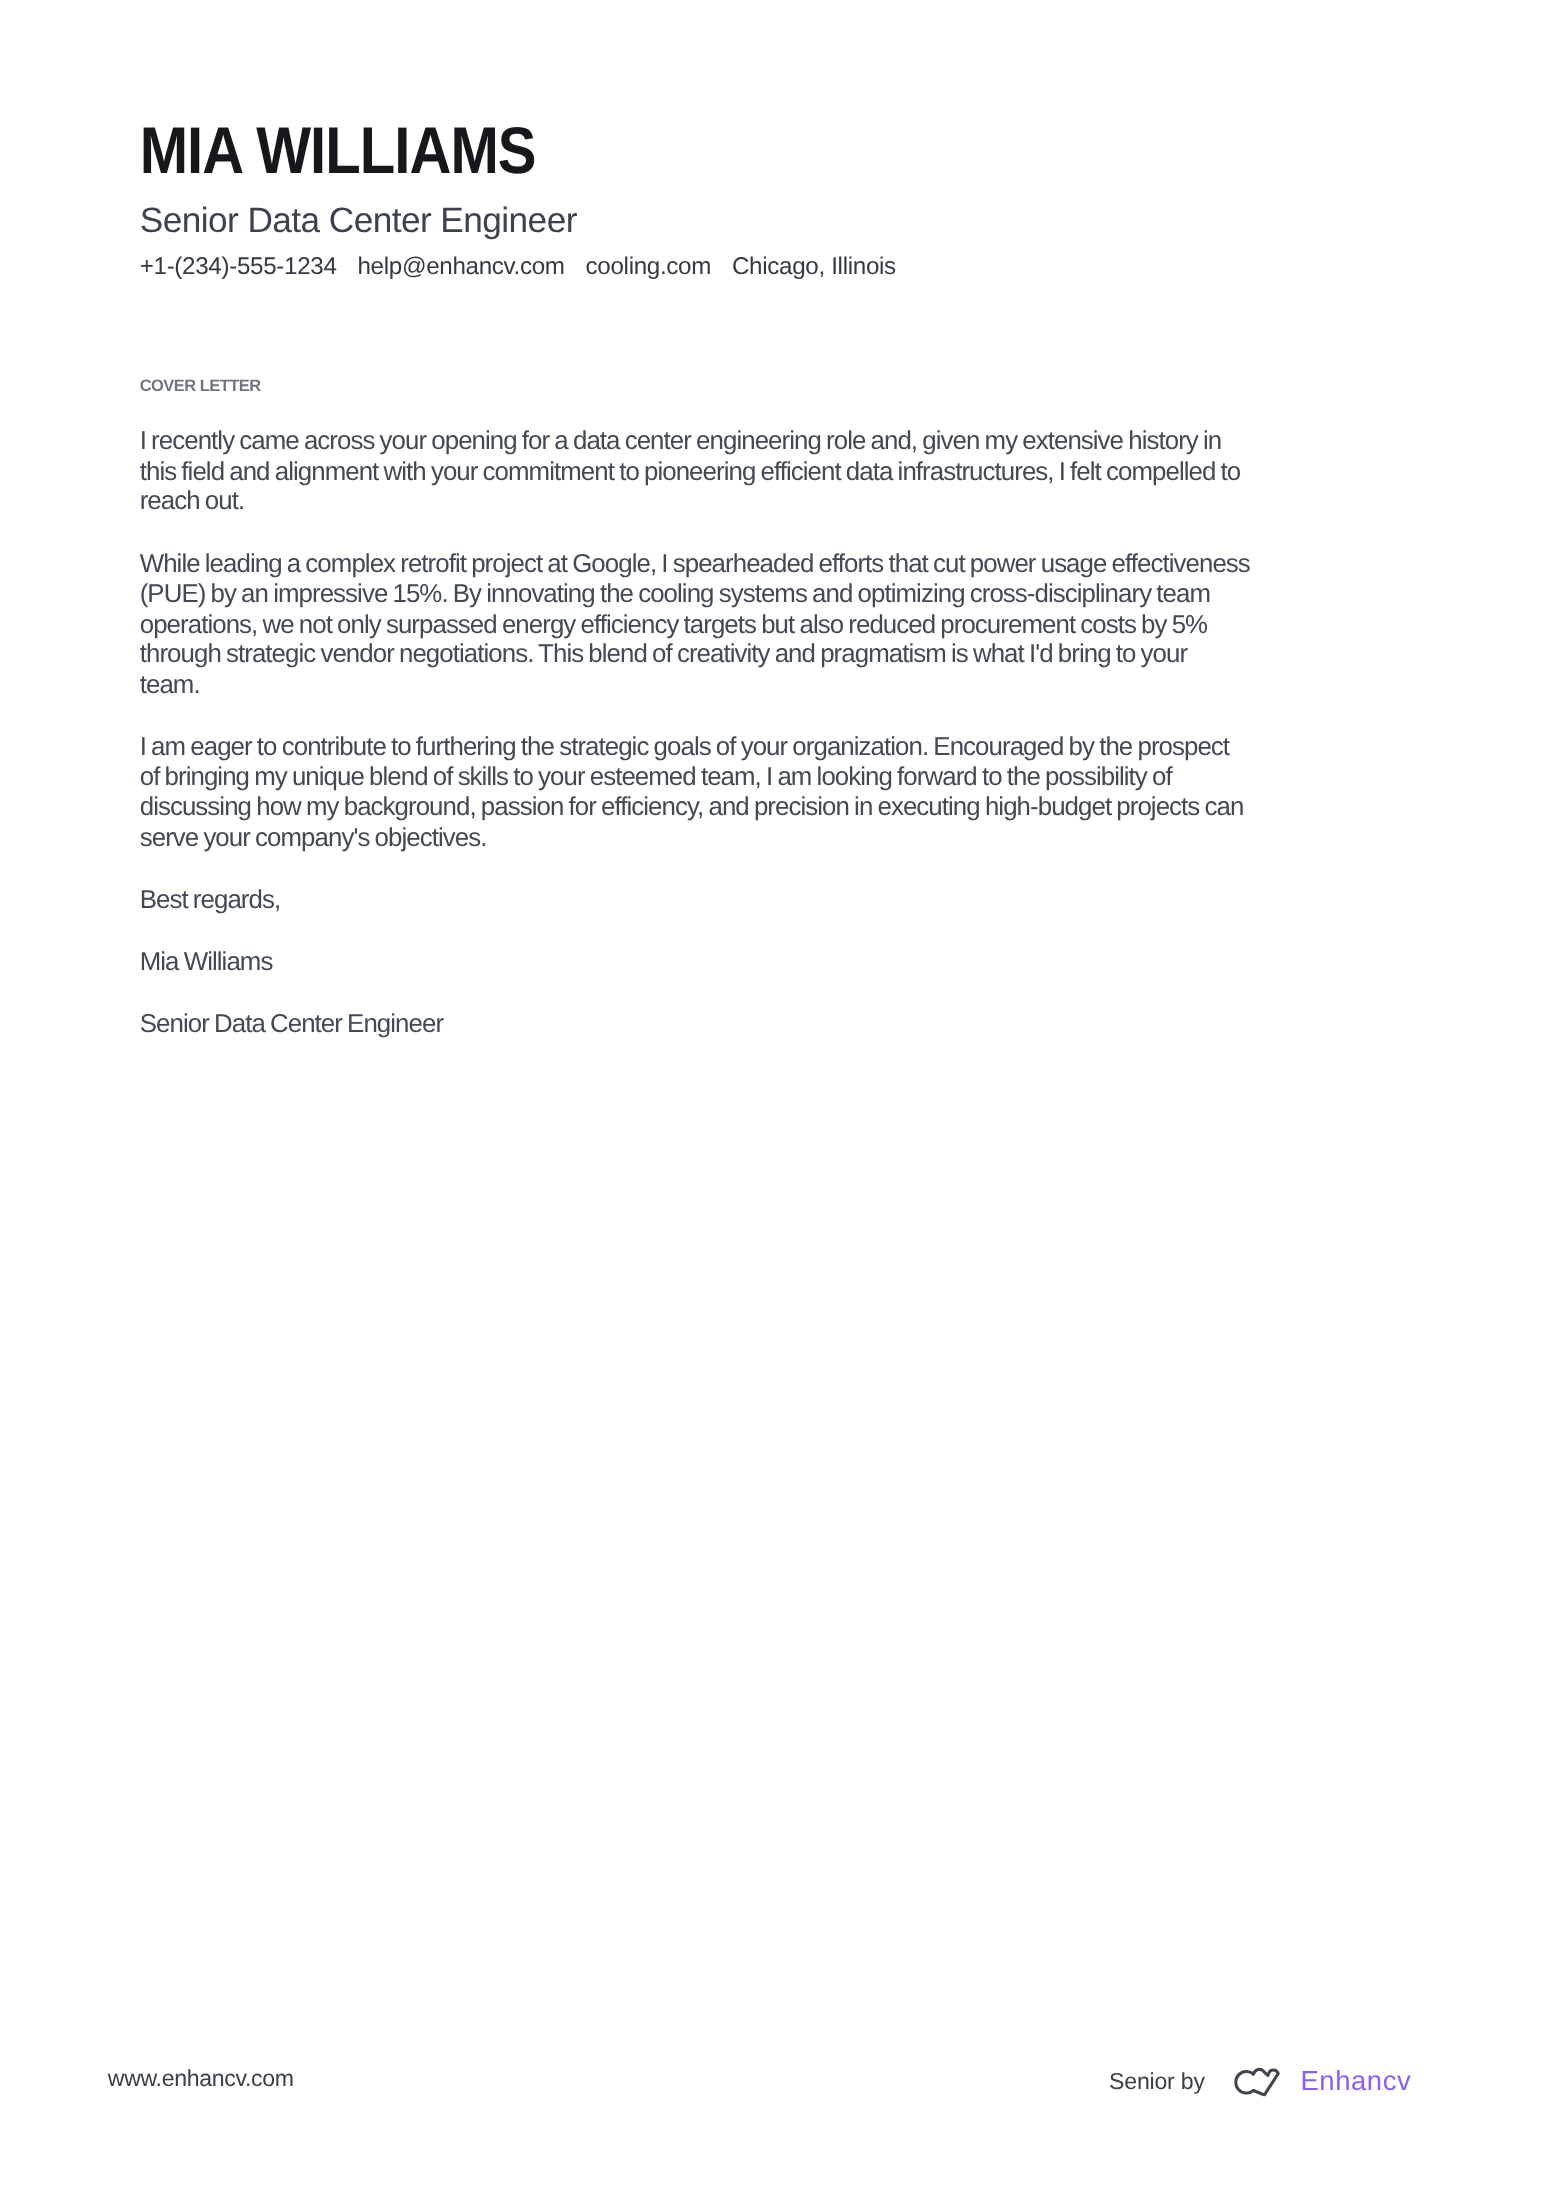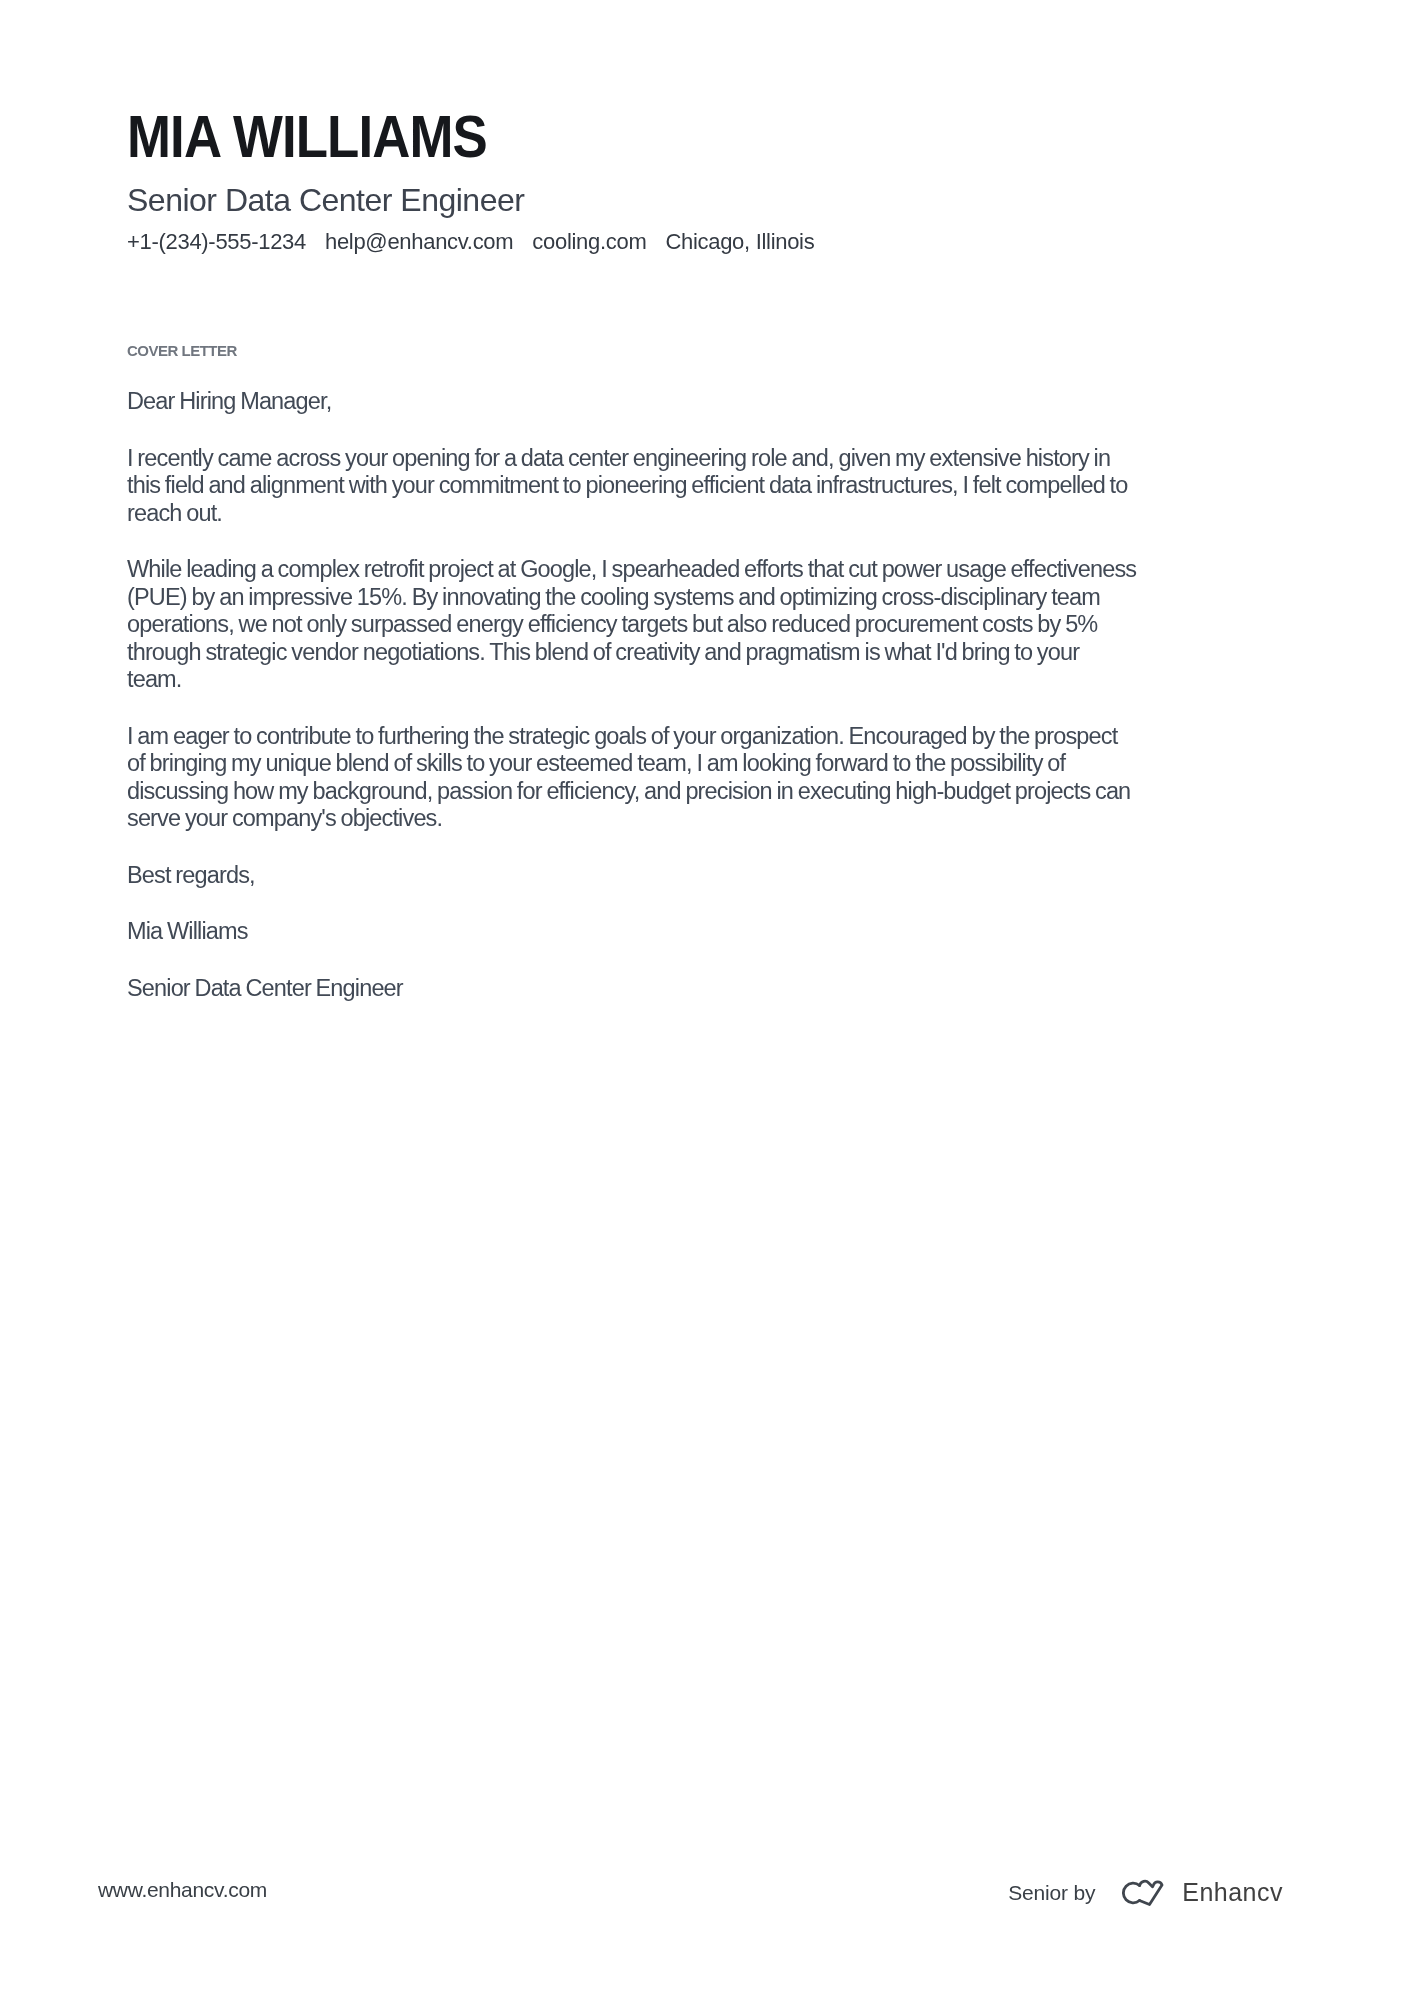--- a/index.html
+++ b/index.html
@@ -92,21 +92,21 @@
     color: #3a4047;
     margin-right: 27px;
   }
   .brand-logo {
     display: block;
     margin-right: 13px;
   }
   .brand-name {
     font-size: 25px;
     letter-spacing: 0.5px;
-    color: #404040;
+    color: #8b5cf6;
   }
 </style>
 </head>
 <body>
 
 <div class="page">
 
   <div class="content">
 
     <header>
@@ -116,21 +116,20 @@
         <span>+1-(234)-555-1234</span>
         <span>help@enhancv.com</span>
         <span>cooling.com</span>
         <span>Chicago, Illinois</span>
       </div>
     </header>
 
     <div class="section-label">COVER LETTER</div>
 
     <div class="letter-body">
-      <p class="salutation">Dear Hiring Manager,</p>
       <p>I recently came across your opening for a data center engineering role and, given my extensive history in
 this field and alignment with your commitment to pioneering efficient data infrastructures, I felt compelled to
 reach out.</p>
       <p>While leading a complex retrofit project at Google, I spearheaded efforts that cut power usage effectiveness
 (PUE) by an impressive 15%. By innovating the cooling systems and optimizing cross-disciplinary team
 operations, we not only surpassed energy efficiency targets but also reduced procurement costs by 5%
 through strategic vendor negotiations. This blend of creativity and pragmatism is what I'd bring to your
 team.</p>
       <p>I am eager to contribute to furthering the strategic goals of your organization. Encouraged by the prospect
 of bringing my unique blend of skills to your esteemed team, I am looking forward to the possibility of

